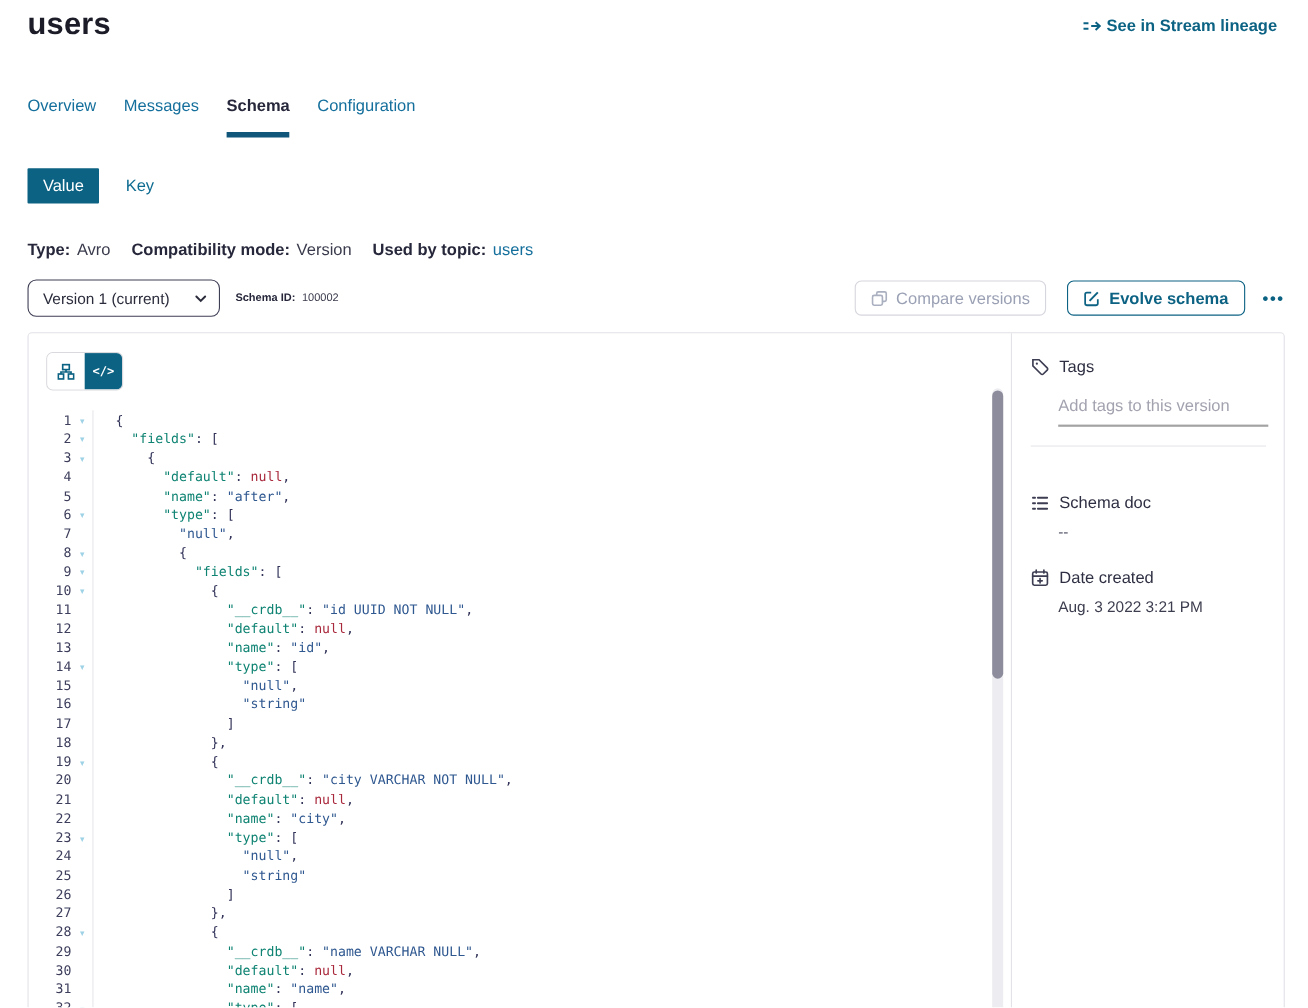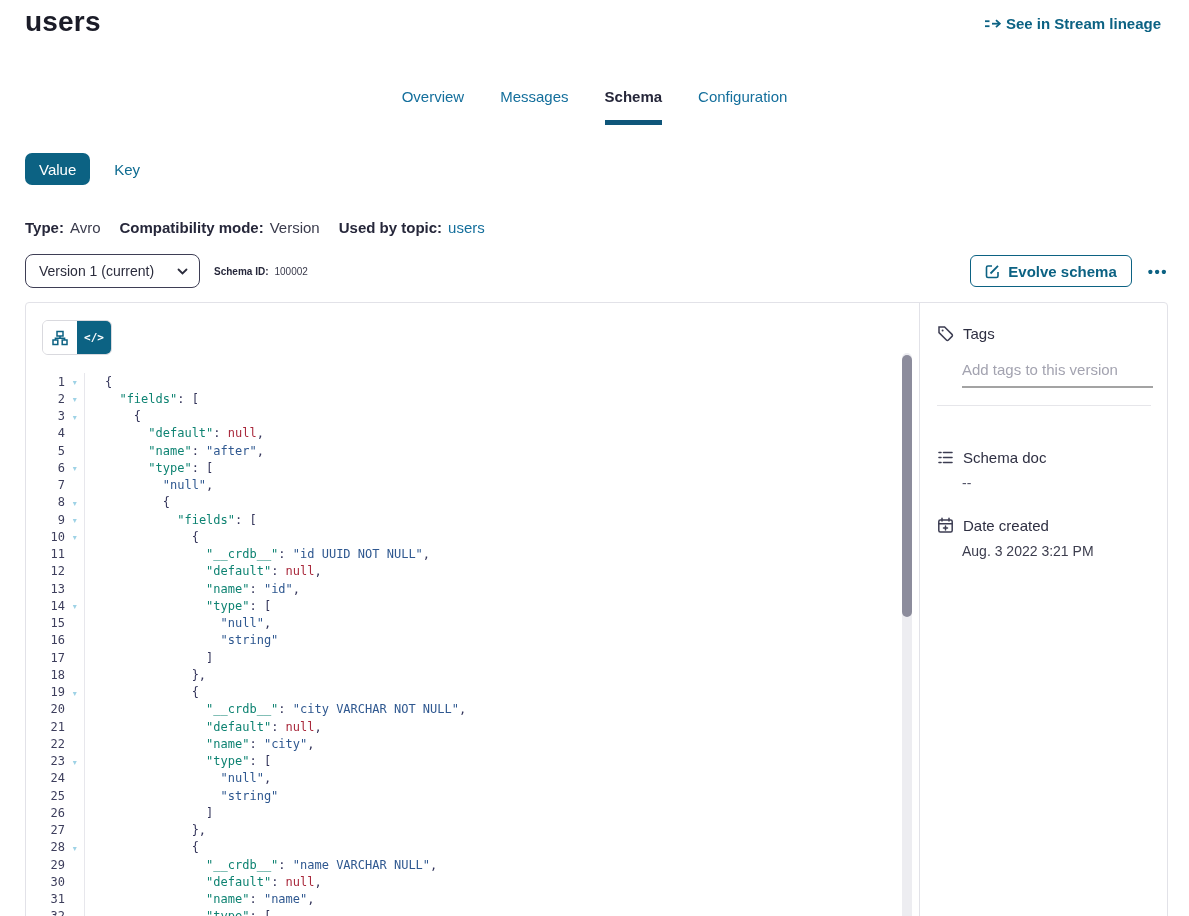--- a/index.html
+++ b/index.html
@@ -7,28 +7,28 @@
   body { font-family:"Liberation Sans", sans-serif; color:#2b2c3c; }
   .page { position:relative; width:1189px; height:916px; background:#fff; overflow:hidden; }
 
   
   .page-title { position:absolute; left:25px; top:6px; font-size:28px; font-weight:700; color:#1b1c28; letter-spacing:.2px; }
   .lineage-link { position:absolute; right:28px; top:15px; display:flex; align-items:center; gap:5px;
                   color:#0c6283; font-size:15px; font-weight:600; cursor:pointer; }
 
   
   .tabs-wrap { position:absolute; left:25px; right:25px; top:88px; }
-  .tabs { display:flex; gap:36px;justify-content:center; }
+  .tabs { display:flex; gap:25px; }
   .tab { font-size:15px; color:#146f9c; padding-bottom:15px; border-bottom:5px solid transparent; cursor:pointer; }
   .tab.active { color:#26273a; font-weight:600; border-bottom-color:#0f567a; }
   .tab-track { position:absolute; left:0; right:0; top:32px; height:5px; background:#d8ecf5; z-index:-1; }
 
   
   .vk-row { position:absolute; left:25px; top:153px; display:flex; align-items:center; gap:24px; }
-  .vk-btn { height:32px; padding:0 14px; display:flex; align-items:center; border-radius:7px;
+  .vk-btn { height:32px; padding:0 14px; display:flex; align-items:center; border-radius:1px;
             font-size:15px; background:#0c6283; color:#fff; border:none; cursor:pointer; }
   .vk-link { font-size:15px; color:#0f6c91; cursor:pointer; background:none; border:none; font-family:inherit; }
 
   
   .meta-row { position:absolute; left:25px; top:219px; display:flex; gap:19px; font-size:15px; }
   .meta-item { display:flex; gap:6px; }
   .meta-label { font-weight:700; color:#26273a; }
   .meta-value { color:#3a3b4c; }
   .meta-link { color:#146f9c; cursor:pointer; }
 
@@ -141,20 +141,29 @@
         <path d="M2.5 4.5 L6.5 8.5 L10.5 4.5"></path>
       </svg>
     </button>
     <div class="schemaid">
       <span class="meta-label">Schema ID:</span>
       <span class="meta-value">100002</span>
     </div>
   </div>
 
   <div class="actions">
+    <button class="btn disabled">
+      <span style="display:flex;">
+        <svg width="15" height="15" viewBox="0 0 15 15" fill="none" stroke="#aab0c0" stroke-width="1.5">
+          <rect x="1.2" y="4.5" width="9" height="9" rx="1.5"></rect>
+          <path d="M5 4.5 V2.8 a1.5 1.5 0 0 1 1.5 -1.5 h5.7 a1.5 1.5 0 0 1 1.5 1.5 v5.7 a1.5 1.5 0 0 1 -1.5 1.5 H10.2"></path>
+        </svg>
+      </span>
+      <span>Compare versions</span>
+    </button>
     <button class="btn primary-outline">
       <span style="display:flex;">
         <svg width="15" height="15" viewBox="0 0 15 15" fill="none" stroke="#0c6283" stroke-width="1.6">
           <path d="M13 8 V12 a1.5 1.5 0 0 1 -1.5 1.5 H3 A1.5 1.5 0 0 1 1.5 12 V3.5 A1.5 1.5 0 0 1 3 2 H7"></path>
           <path d="M5.5 9.5 L13 1.8" stroke-width="1.8"></path>
         </svg>
       </span>
       <span>Evolve schema</span>
     </button>
     <button class="more-btn">•••</button>

